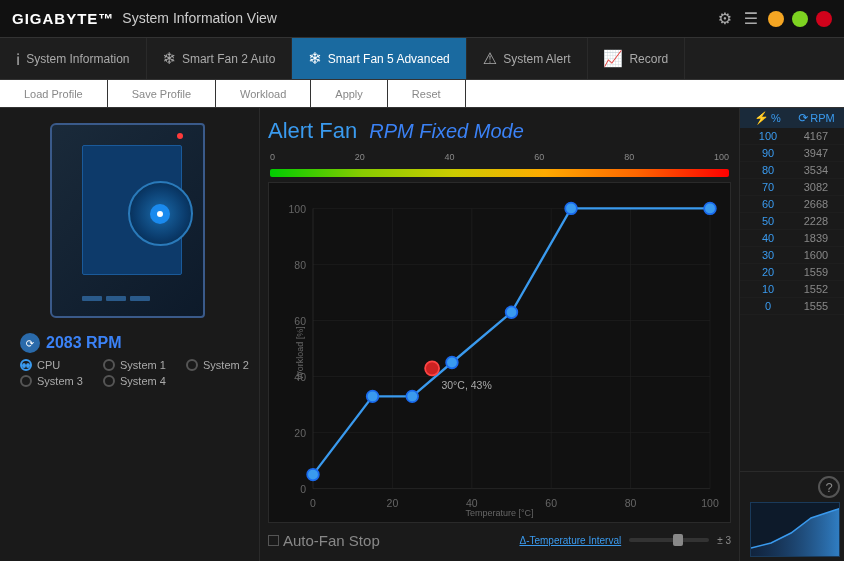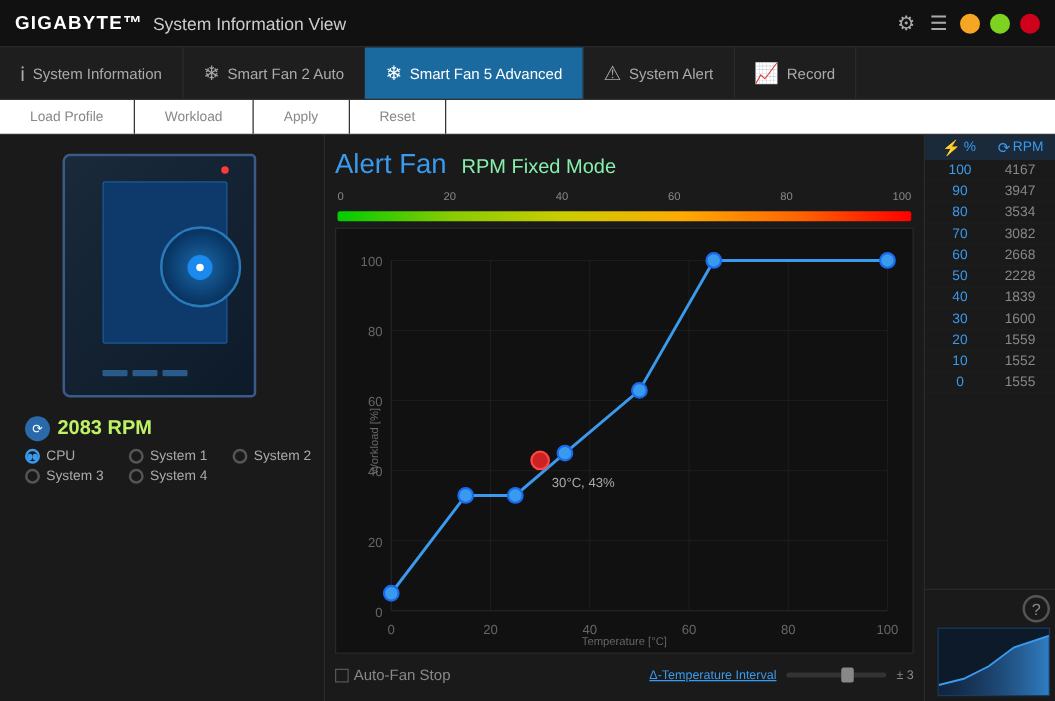--- a/index.html
+++ b/index.html
@@ -17,21 +17,21 @@
       background: #111;
       height: 38px;
       display: flex;
       align-items: center;
       justify-content: space-between;
       padding: 0 12px;
       border-bottom: 1px solid #333;
     }
     .title-bar-left {
       display: flex;
-      align-items: center;
+      align-items: flex-start;
       gap: 8px;
     }
     .title-brand {
       font-size: 15px;
       font-weight: 900;
       color: #fff;
       letter-spacing: 1px;
     }
     .title-text {
       font-size: 14px;
@@ -216,21 +216,21 @@
       height: 20px;
       border-radius: 50%;
       background: #2a6aaa;
       display: flex;
       align-items: center;
       justify-content: center;
       font-size: 10px;
       color: #fff;
     }
     .rpm-value {
-      color: #bef264;
+      color: #3b82f6;
       font-size: 16px;
       font-weight: bold;
     }
 
     .fan-sources {
       width: 100%;
       padding-left: 10px;
       margin-top: 6px;
       display: grid;
       grid-template-columns: 1fr 1fr 1fr;
@@ -277,23 +277,24 @@
       align-items: baseline;
       gap: 12px;
       margin-bottom: 8px;
     }
     .chart-title-smart {
       color: #3a9aee;
       font-size: 22px;
       font-weight: 300;
     }
     .chart-title-mode {
-      color: #86efac;
-      font-size: 16px;
+      color: #3b82f6;
+      font-size: 20px;
       font-weight: 400;
+      font-style: italic;
     }
 
     .temp-gradient-bar {
       height: 10px;
       width: 100%;
       margin-bottom: 4px;
       position: relative;
       display: flex;
       align-items: center;
     }
@@ -324,21 +325,21 @@
       display: flex;
       align-items: center;
       gap: 8px;
       margin-top: 6px;
       height: 22px;
     }
     .checkbox-item {
       display: flex;
       align-items: center;
       gap: 4px;
-      font-size: 12px;
+      font-size: 15px;
       color: #888;
     }
     .checkbox-box {
       width: 11px;
       height: 11px;
       border: 1px solid #555;
       background: transparent;
       flex-shrink: 0;
     }
     .temp-interval-label {
@@ -496,20 +497,21 @@
     <span>System Alert</span>
   </div>
   <div class="nav-tab">
     <span class="nav-icon">📈</span>
     <span>Record</span>
   </div>
 </div>
 
 <div class="toolbar">
   <div class="toolbar-btn">Load Profile</div>
+  <div class="toolbar-btn">Save Profile</div>
   <div class="toolbar-btn">Workload</div>
   <div class="toolbar-btn">Apply</div>
   <div class="toolbar-btn">Reset</div>
 </div>
 
 <div class="main-content">
 
   <div class="left-panel">
 
     <div class="pc-case">

